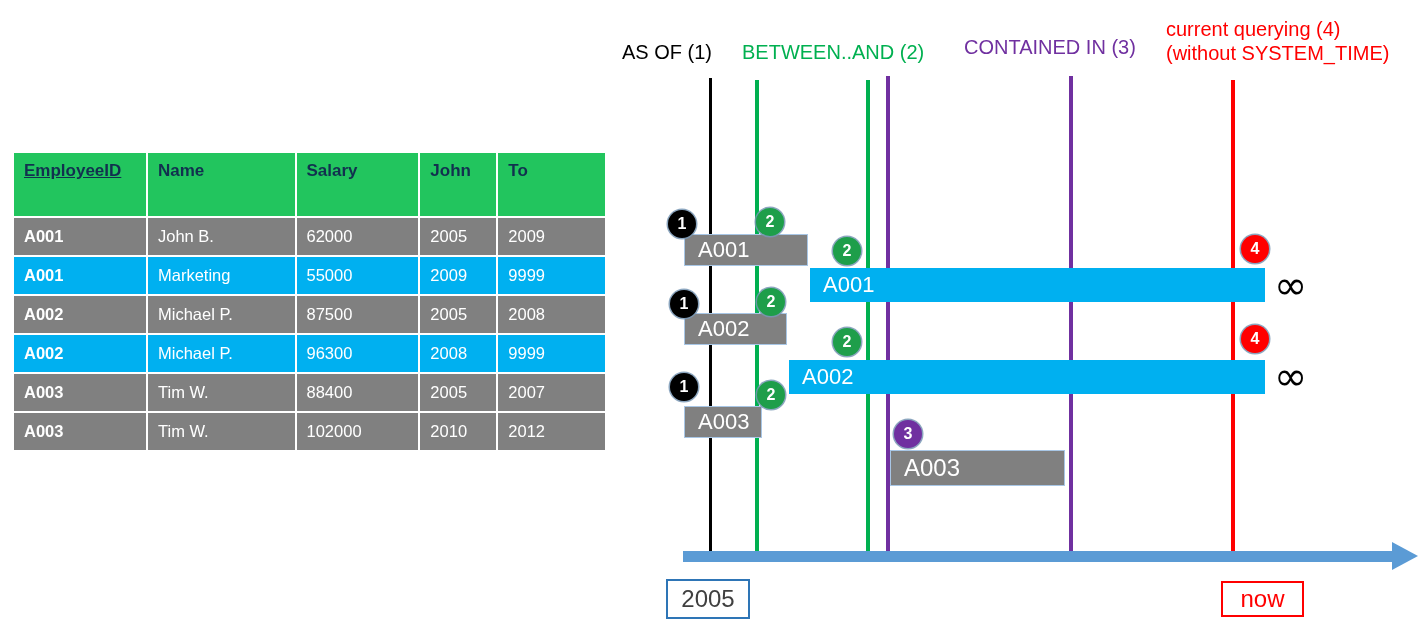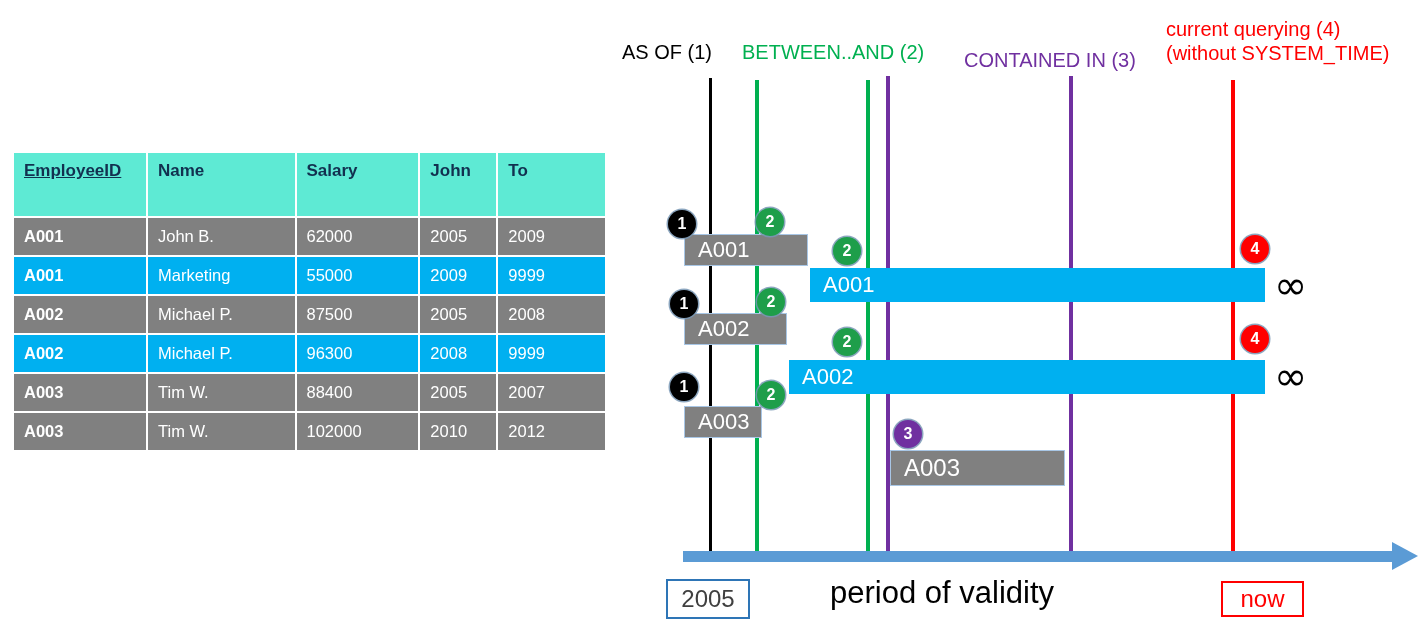--- a/index.html
+++ b/index.html
@@ -11,21 +11,21 @@
     position:relative;
   }
 
   
   #emp-table{
     position:absolute;left:12px;top:151px;
     border-collapse:separate;border-spacing:2px;
     width:595px;
   }
   #emp-table th{
-    background:#5eead4;
+    background:#22c55e;
     color:#12304F;
     font-size:17px;font-weight:bold;
     text-align:left;
     padding:8px 10px 35px 10px;
     vertical-align:top;
     white-space:nowrap;
   }
   #emp-table th.pk span{ text-decoration:underline; }
   #emp-table td{
     color:#ffffff;
@@ -47,21 +47,21 @@
 
   .dg-label{
     position:absolute;
     font-size:20px;
     white-space:nowrap;
     font-family:"Liberation Sans", sans-serif;
     margin-top:12px;
   }
   #lbl-asof   {left:622px;top:29px;color:#000000;}
   #lbl-between{left:742px;top:29px;color:#00B050;}
-  #lbl-contained{left:964px;top:37px;color:#7030A0;}
+  #lbl-contained{left:964px;top:24px;color:#7030A0;}
   #lbl-current{left:1166px;top:6px;color:#FF0000;line-height:1.18;}
 
   .vline{position:absolute;width:4px;}
   .vline.black {background:#000000;width:3px;}
   .vline.green {background:#00B050;}
   .vline.purple{background:#7030A0;}
   .vline.red   {background:#FF0000;width:4px;}
 
   .bar{
     position:absolute;
@@ -221,15 +221,14 @@
   <div class="badge b1" style="left:670px;top:373px;">1</div>
   <div class="badge b2" style="left:757px;top:381px;">2</div>
   <div class="bar gray" style="left:684px;top:406px;width:78px;height:32px;">A003</div>
   <div class="badge b3" style="left:894px;top:420px;">3</div>
   <div class="bar gray" style="left:890px;top:450px;width:175px;height:36px;font-size:24px;">A003</div>
 
   <div id="axis-line"></div>
   <div id="axis-arrow"></div>
 
   <div class="tag-box" id="tag-2005">2005</div>
-  <div id="tag-period">period of validity</div>
   <div class="tag-box" id="tag-now">now</div>
 </div>
 
 </body></html>

